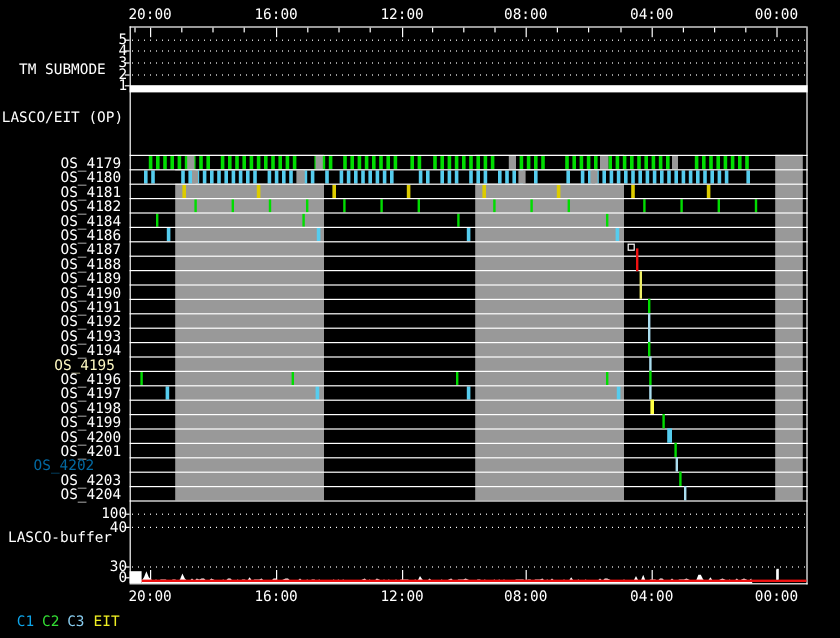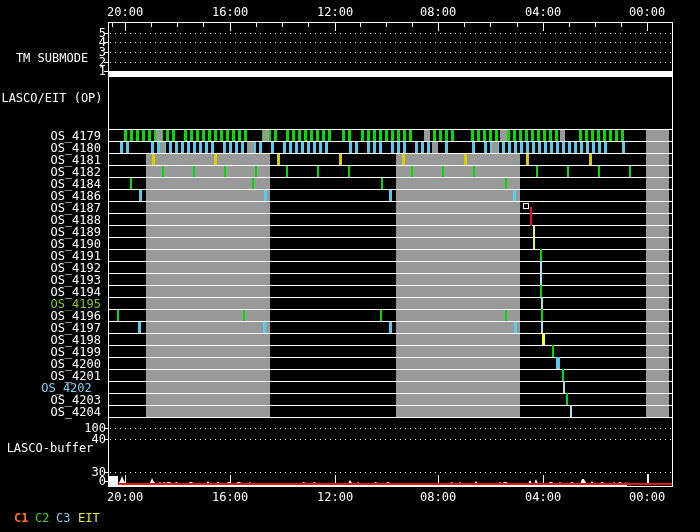--- a/index.html
+++ b/index.html
@@ -291,28 +291,28 @@
       <div class="txt abs" style="left: 40px; top: 178px; color: rgb(255, 255, 255); width: 61px; text-align: right;">OS_4184</div>
       <div class="txt abs" style="left: 40px; top: 190px; color: rgb(255, 255, 255); width: 61px; text-align: right;">OS_4186</div>
       <div class="txt abs" style="left: 40px; top: 202px; color: rgb(255, 255, 255); width: 61px; text-align: right;">OS_4187</div>
       <div class="txt abs" style="left: 40px; top: 214px; color: rgb(255, 255, 255); width: 61px; text-align: right;">OS_4188</div>
       <div class="txt abs" style="left: 40px; top: 226px; color: rgb(255, 255, 255); width: 61px; text-align: right;">OS_4189</div>
       <div class="txt abs" style="left: 40px; top: 238px; color: rgb(255, 255, 255); width: 61px; text-align: right;">OS_4190</div>
       <div class="txt abs" style="left: 40px; top: 250px; color: rgb(255, 255, 255); width: 61px; text-align: right;">OS_4191</div>
       <div class="txt abs" style="left: 40px; top: 262px; color: rgb(255, 255, 255); width: 61px; text-align: right;">OS_4192</div>
       <div class="txt abs" style="left: 40px; top: 274px; color: rgb(255, 255, 255); width: 61px; text-align: right;">OS_4193</div>
       <div class="txt abs" style="left: 40px; top: 286px; color: rgb(255, 255, 255); width: 61px; text-align: right;">OS_4194</div>
-      <div class="txt abs" style="left: 40px; top: 298px; color: #84cc16; width: 61px; text-align: right;">OS_4195</div>
+      <div class="txt abs" style="left: 40px; top: 298px; color: #fef9c3; width: 61px; text-align: center;">OS_4195</div>
       <div class="txt abs" style="left: 40px; top: 310px; color: rgb(255, 255, 255); width: 61px; text-align: right;">OS_4196</div>
       <div class="txt abs" style="left: 40px; top: 322px; color: rgb(255, 255, 255); width: 61px; text-align: right;">OS_4197</div>
       <div class="txt abs" style="left: 40px; top: 334px; color: rgb(255, 255, 255); width: 61px; text-align: right;">OS_4198</div>
       <div class="txt abs" style="left: 40px; top: 346px; color: rgb(255, 255, 255); width: 61px; text-align: right;">OS_4199</div>
       <div class="txt abs" style="left: 40px; top: 358px; color: rgb(255, 255, 255); width: 61px; text-align: right;">OS_4200</div>
       <div class="txt abs" style="left: 40px; top: 370px; color: rgb(255, 255, 255); width: 61px; text-align: right;">OS_4201</div>
-      <div class="txt abs" style="left: 36px; top: 382px; color: #7dd3fc; width: 61px; text-align: center;">OS_4202</div>
+      <div class="txt abs" style="left: 28px; top: 382px; color: #0369a1; width: 61px; text-align: left;">OS_4202</div>
       <div class="txt abs" style="left: 40px; top: 394px; color: rgb(255, 255, 255); width: 61px; text-align: right;">OS_4203</div>
       <div class="txt abs" style="left: 40px; top: 406px; color: rgb(255, 255, 255); width: 61px; text-align: right;">OS_4204</div>
       <div class="abs" style="left: 530px; top: 207px; width: 2px; height: 19px; background: rgb(238, 17, 17);"></div>
       <div class="abs" style="left: 533px; top: 226px; width: 2px; height: 23px; background: rgb(238, 238, 102);"></div>
       <div class="abs" style="left: 540px; top: 249px; width: 2px; height: 12px; background: rgb(0, 221, 0);"></div>
       <div class="abs" style="left: 540px; top: 261px; width: 2px; height: 24px; background: rgb(170, 221, 238);"></div>
       <div class="abs" style="left: 540px; top: 285px; width: 2px; height: 12px; background: rgb(0, 221, 0);"></div>
       <div class="abs" style="left: 541px; top: 297px; width: 2px; height: 12px; background: rgb(170, 221, 238);"></div>
       <div class="abs" style="left: 541px; top: 309px; width: 2px; height: 12px; background: rgb(0, 221, 0);"></div>
       <div class="abs" style="left: 541px; top: 321px; width: 2px; height: 12px; background: rgb(170, 221, 238);"></div>
@@ -340,18 +340,18 @@
       </svg>
       <div class="abs" style="left: 112px; top: 483px; width: 560px; height: 2px; background: rgb(238, 17, 17);"></div>
       <div class="abs" style="left: 108px; top: 486px; width: 565px; height: 1px; background: rgb(255, 255, 255);"></div>
       <div class="abs" style="left: 108px; top: 476px; width: 10px; height: 10px; background: rgb(255, 255, 255);"></div>
       <div class="abs" style="left: 647px; top: 474px; width: 2px; height: 9px; background: rgb(255, 255, 255);"></div>
     </div>
   <div class="txt" id="lbl-tm" style="left:0;top:52;width:104px;text-align:center;top:52px;">TM SUBMODE</div>
   <div class="txt" id="lbl-eit" style="left:0;width:104px;text-align:center;top:92px;">LASCO/EIT (OP)</div>
   <div class="txt" id="lbl-buffer" style="left:0;width:100px;text-align:center;top:442px;">LASCO-buffer</div>
   <div id="legend" class="abs" style="left:0;top:512px;width:120px;height:14px;">
-      <div class="txt" style="left: 14px; top: 0px; color: #f97316; font-weight: bold;">C1</div>
+      <div class="txt" style="left: 14px; top: 0px; color: #0ea5e9;">C1</div>
       <div class="txt" style="left: 35px; top: 0px; color: rgb(51, 221, 51);">C2</div>
       <div class="txt" style="left: 56px; top: 0px; color: rgb(136, 204, 238);">C3</div>
       <div class="txt" style="left: 78px; top: 0px; color: rgb(238, 238, 34);">EIT</div>
     </div>
 </div>
 
 </body></html>

